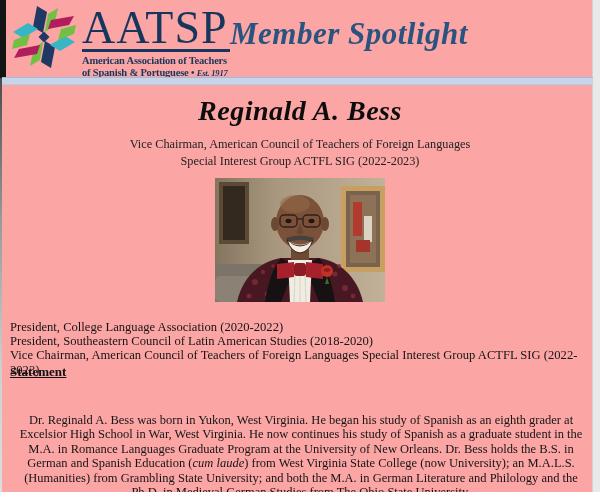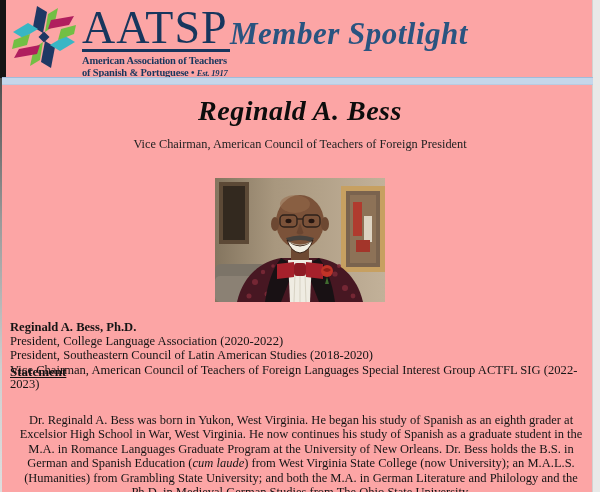--- a/index.html
+++ b/index.html
@@ -103,21 +103,22 @@
         <span class="est">Est. 1917</span>
       </div>
     </div>
   </div>
 
   <div class="banner-title">Member Spotlight</div>
 
   <div class="blue-bar"></div>
 
   <div class="member-name">Reginald A. Bess</div>
-  <div class="subtitle subtitle-1">Vice Chairman, American Council of Teachers of Foreign President</div>
+  <div class="subtitle subtitle-1">Vice Chairman, American Council of Teachers of Foreign Languages</div>
+  <div class="subtitle subtitle-2">Special Interest Group ACTFL SIG (2022-2023)</div>
 
   <div class="photo">
     <svg width="170" height="124" viewBox="0 0 170 124" aria-hidden="true">
       <defs>
         <linearGradient id="wall" x1="0" y1="0" x2="1" y2="0">
           <stop offset="0" stop-color="#84755f"></stop>
           <stop offset="0.35" stop-color="#a8977e"></stop>
           <stop offset="1" stop-color="#c2b199"></stop>
         </linearGradient>
       </defs>
@@ -185,21 +186,20 @@
       <path d="M85,45 L81.5,55 Q85,58 88.5,55 Z" fill="#6a4530"></path>
 
       <path d="M71,60 Q85,55 99,60 L97,64 Q85,60 73,64 Z" fill="#45413d"></path>
 
       <path d="M72,62 Q85,74 98,62 Q94,74 85,75 Q76,74 72,62 Z" fill="#f2eee2" stroke="#352015" stroke-width="1"></path>
       <path d="M74,64 Q85,70 96,64" stroke="#c9c2b0" stroke-width="0.8" fill="none"></path>
     </svg>
   </div>
 
   <div class="bio">
-    <div class="bio-name">Reginald A. Bess, Ph.D.</div>
     <div>President, College Language Association (2020-2022)</div>
     <div>President, Southeastern Council of Latin American Studies (2018-2020)</div>
     <div>Vice Chairman, American Council of Teachers of Foreign Languages Special Interest Group ACTFL SIG (2022-2023)</div>
   </div>
 
   <div class="statement-heading">Statement</div>
   <div class="statement-text">
     <span>Dr. Reginald A. Bess was born in Yukon, West Virginia.  He began his study of Spanish as an eighth grader at Excelsior High School in War, West Virginia. He now continues his study of Spanish as a graduate student in the M.A. in Romance Languages Graduate Program at the University of New Orleans. Dr. Bess holds the B.S. in German and Spanish Education (</span><span class="italic">cum laude</span><span>) from West Virginia State College (now University); an M.A.L.S. (Humanities) from Grambling State University; and both the M.A. in German Literature and Philology and the Ph.D. in Medieval German Studies from The Ohio State University.</span>
   </div>
 

